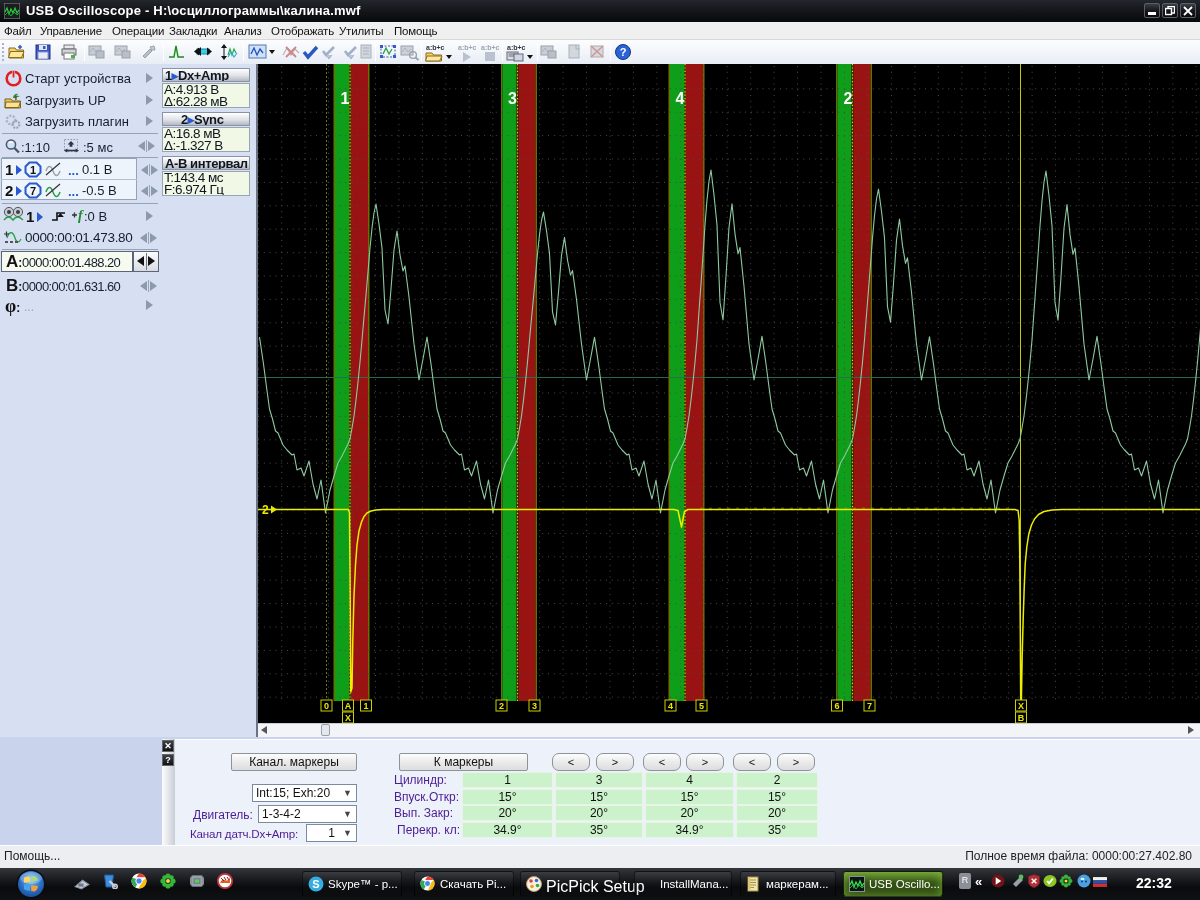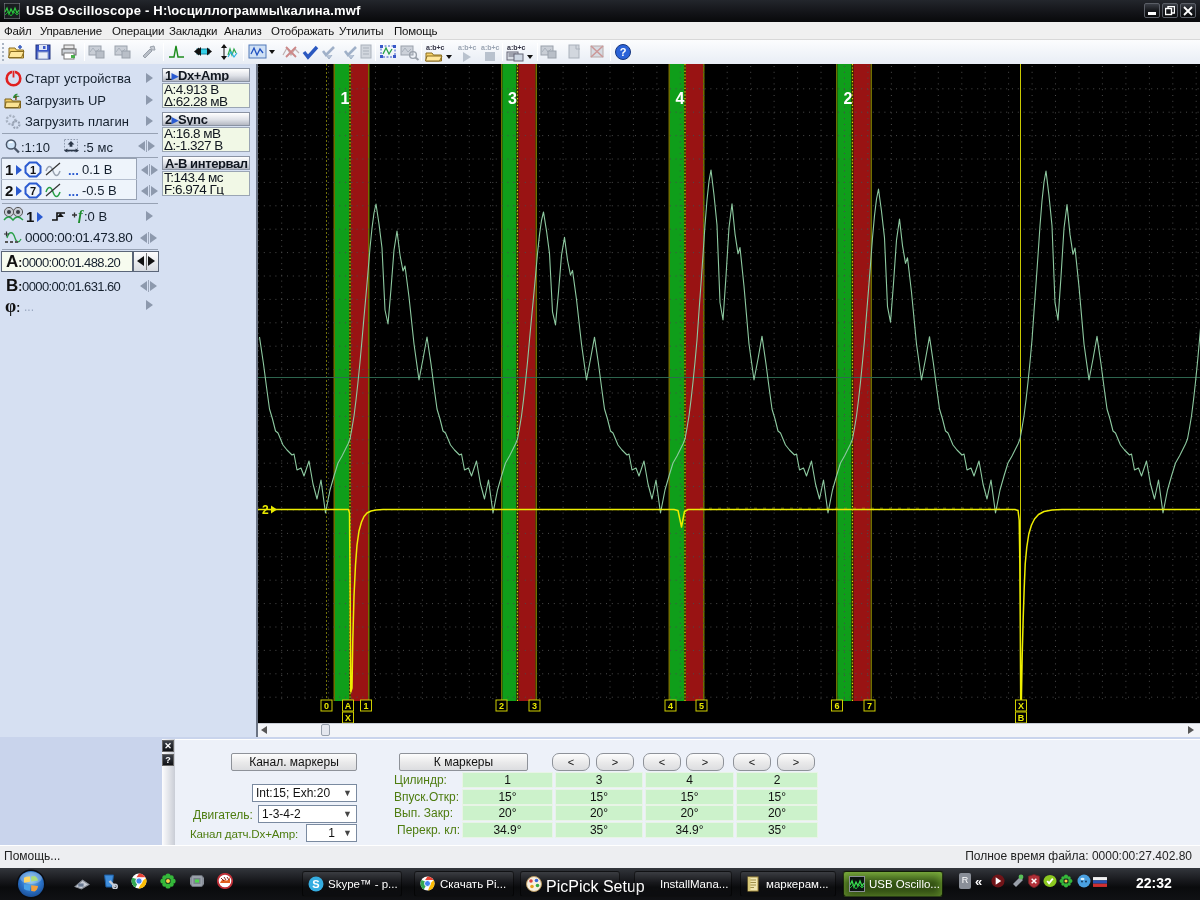--- a/index.html
+++ b/index.html
@@ -1,21 +1,21 @@
 <!DOCTYPE html>
 <html><head><meta charset="utf-8"><style>
 *{margin:0;padding:0;box-sizing:border-box}
 body{width:1200px;height:900px;position:relative;overflow:hidden;background:#d2dcf0;font-family:"Liberation Sans",sans-serif}
 .abs{position:absolute}
 .tbtn{position:absolute;width:16px;height:15px;top:3px;border:1px solid #5a5e66;border-radius:2px;background:linear-gradient(#3a3e46,#16181c 50%,#0a0b0d);color:#fff;font-size:9px;text-align:center;line-height:13px}
 .menu{position:absolute;top:0;font-size:11.5px;color:#111;line-height:18px;letter-spacing:-0.2px}
 .btn3{position:absolute;height:18px;background:linear-gradient(#fdfdfd,#e9e9ea 55%,#dcdde0);border:1px solid #8e9299;border-radius:2px;font-size:12px;color:#111;text-align:center}
 .dd{position:absolute;height:18px;background:#fff;border:1px solid #7a8aa0;font-size:12px;color:#111;padding:1px 3px;line-height:15px}
 .dda{position:absolute;right:2px;top:2px;width:13px;height:13px;color:#444;font-size:9px;line-height:13px;text-align:center}
-.lbl{position:absolute;font-size:12px;color:#4d7c0f;white-space:nowrap}
+.lbl{position:absolute;font-size:12px;color:#4c1d95;white-space:nowrap}
 .cell{position:absolute;background:#ccf2cb;border:1px solid #e8f4e6;font-size:12px;color:#111;text-align:center}
 .srow{position:absolute;left:0;width:160px;font-size:13px;color:#15202e;white-space:nowrap}
 .arr{position:absolute;width:0;height:0;border-style:solid}
 .tray{position:absolute;top:874px;width:14px;height:14px;border-radius:3px}
 .qicon{position:absolute;top:873px;width:16px;height:16px}
 </style></head><body>
 <div class="abs" style="left:0;top:0;width:1200px;height:22px;background:linear-gradient(#23262c,#121317 60%,#08090b)"></div>
 <svg class="abs" style="left:4px;top:3px" width="16" height="16" viewBox="0 0 16 16">
     <rect x="0" y="0" width="16" height="16" fill="#1a1d20" stroke="#8a8f96" stroke-width="1"></rect>
     <polyline points="1,9 3,5 5,11 7,6 9,10 11,5 13,10 15,7" fill="none" stroke="#2ecc40" stroke-width="1.2"></polyline>
@@ -421,21 +421,21 @@
 <div class="abs" style="left:6px;top:276px;font-size:17px;font-weight:bold;color:#111">B<span style="font-size:12px">:</span></div>
 <div class="abs" style="left:22px;top:279px;font-size:13px;color:#15202e;letter-spacing:-0.6px">0000:00:01.631.60</div>
 <div class="arr" style="left:140px;top:281px;border-width:5px 7px 5px 0;border-color:transparent #8d99ad transparent transparent"></div>
 <div class="abs" style="left:148px;top:280px;width:1px;height:12px;background:#9aa5b8"></div>
 <div class="arr" style="left:150px;top:281px;border-width:5px 0 5px 7px;border-color:transparent transparent transparent #8d99ad"></div>
 <div class="abs" style="left:5px;top:296px;font-size:18px;font-weight:bold;color:#111;font-family:'Liberation Serif',serif">φ<span style="font-size:12px;font-family:'Liberation Sans',sans-serif">:</span></div>
 <div class="abs" style="left:24px;top:300px;font-size:12px;color:#9aa8c0">...</div>
 <div class="arr" style="left:146px;top:300px;border-width:5px 0 5px 7px;border-color:transparent transparent transparent #8d99ad"></div>
 <div class="abs" style="left:162px;top:68px;width:88px;height:14px;background:linear-gradient(#ffffff,#dfe2e8 55%,#b4b8c2);border:1px solid #8a93a3;font-size:13px;font-weight:bold;color:#10161f;line-height:13px;padding-left:2px;letter-spacing:-0.4px;white-space:nowrap;overflow:hidden">1<span style="color:#2a5ad0">▸</span>Dx+Amp</div>
 <div class="abs" style="left:162px;top:83px;width:88px;height:25px;background:#f1f8e6;border:1px solid #9aa5b4;font-size:13.5px;color:#10161f;line-height:12px;padding:0 0 0 1px;letter-spacing:-0.5px;white-space:nowrap;overflow:hidden">A:4.913 В<br>Δ:62.28 мВ</div>
-<div class="abs" style="left:162px;top:112px;width:88px;height:14px;background:linear-gradient(#ffffff,#dfe2e8 55%,#b4b8c2);border:1px solid #8a93a3;font-size:13px;font-weight:bold;color:#10161f;line-height:13px;padding-left:2px;letter-spacing:-0.4px;white-space:nowrap;overflow:hidden">2<span style="color:#2a5ad0">▸</span>Sync</div>
+<div class="abs" style="left:162px;top:112px;width:88px;height:14px;background:linear-gradient(#ffffff,#dfe2e8 55%,#b4b8c2);border:1px solid #8a93a3;font-size:13px;font-weight:bold;color:#10161f;line-height:13px;padding-left:18px;letter-spacing:-0.4px;white-space:nowrap;overflow:hidden">2<span style="color:#2a5ad0">▸</span>Sync</div>
 <div class="abs" style="left:162px;top:127px;width:88px;height:25px;background:#f1f8e6;border:1px solid #9aa5b4;font-size:13.5px;color:#10161f;line-height:12px;padding:0 0 0 1px;letter-spacing:-0.5px;white-space:nowrap;overflow:hidden">A:16.8 мВ<br>Δ:-1.327 В</div>
 <div class="abs" style="left:162px;top:156px;width:88px;height:14px;background:linear-gradient(#ffffff,#dfe2e8 55%,#b4b8c2);border:1px solid #8a93a3;font-size:13px;font-weight:bold;color:#10161f;line-height:13px;padding-left:2px;letter-spacing:-0.4px;white-space:nowrap;overflow:hidden">А-В интервал</div>
 <div class="abs" style="left:162px;top:171px;width:88px;height:25px;background:#f1f8e6;border:1px solid #9aa5b4;font-size:13.5px;color:#10161f;line-height:12px;padding:0 0 0 1px;letter-spacing:-0.5px;white-space:nowrap;overflow:hidden">T:143.4 мс<br>F:6.974 Гц</div>
 <div class="abs" style="left:258px;top:723px;width:942px;height:14px;background:#f2f4f8;border-top:1px solid #c8ccd4"></div>
 <div class="arr" style="left:261px;top:726px;border-width:4.5px 6px 4.5px 0;border-color:transparent #555 transparent transparent"></div>
 <div class="arr" style="left:1188px;top:726px;border-width:4.5px 0 4.5px 6px;border-color:transparent transparent transparent #555"></div>
 <div class="abs" style="left:321px;top:724px;width:9px;height:12px;background:#e4e7ee;border:1px solid #98a0ac;border-radius:2px"></div>
 <div class="abs" style="left:0;top:737px;width:1200px;height:108px;background:#c9d4ec"></div>
 <div class="abs" style="left:162px;top:739px;width:1038px;height:106px;background:#edf1f9;border-top:1px solid #fff;border-left:1px solid #fff"></div>
 <div class="abs" style="left:162px;top:739px;width:13px;height:106px;background:linear-gradient(90deg,#fdfdfe,#c9cdd6)"></div>

